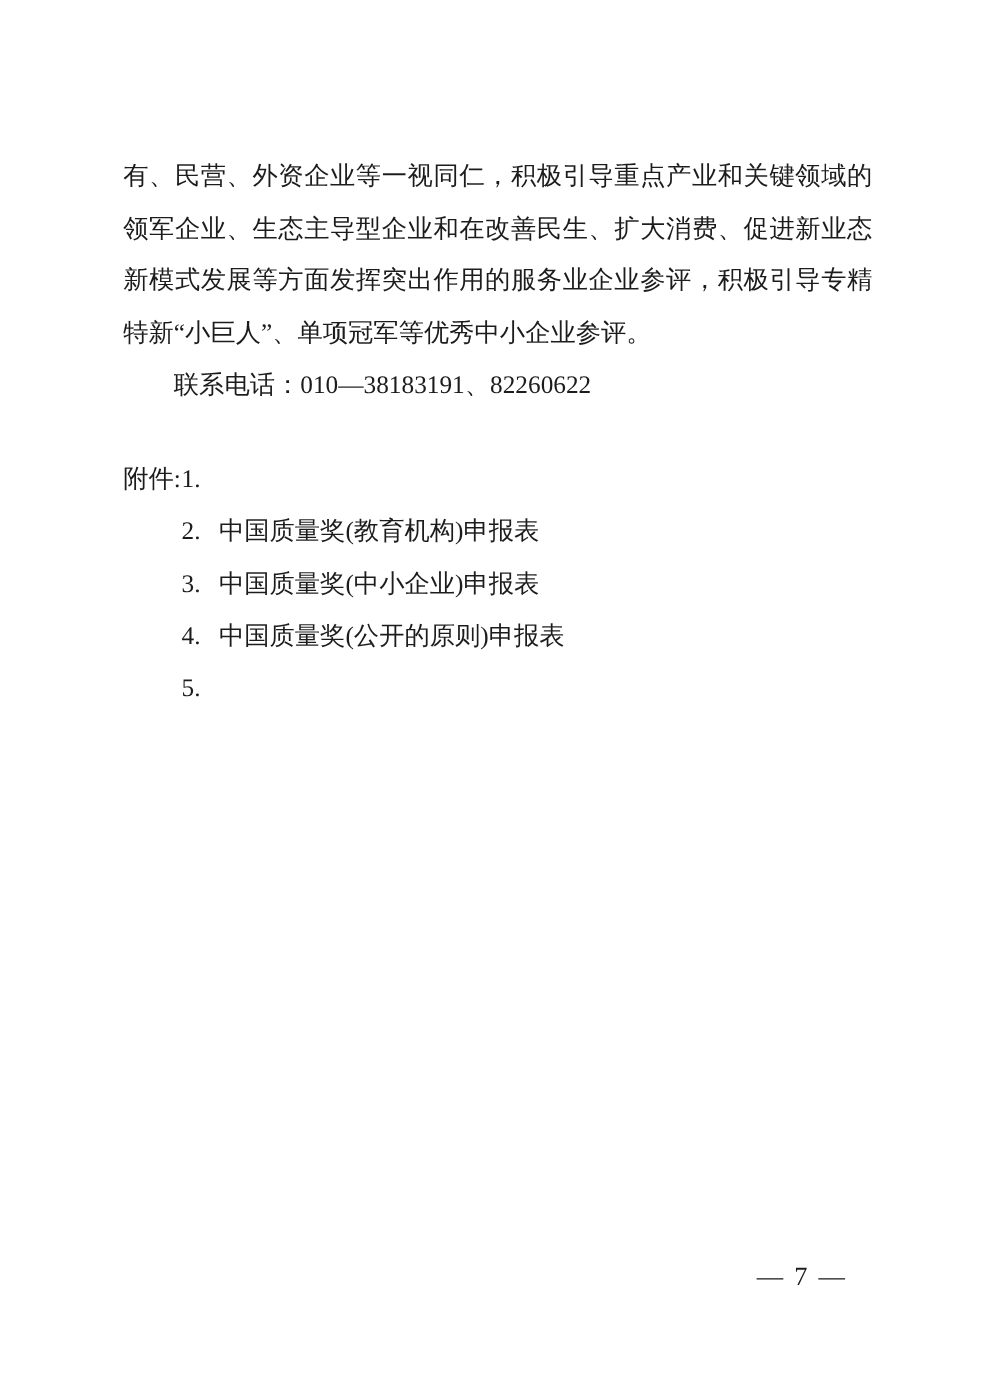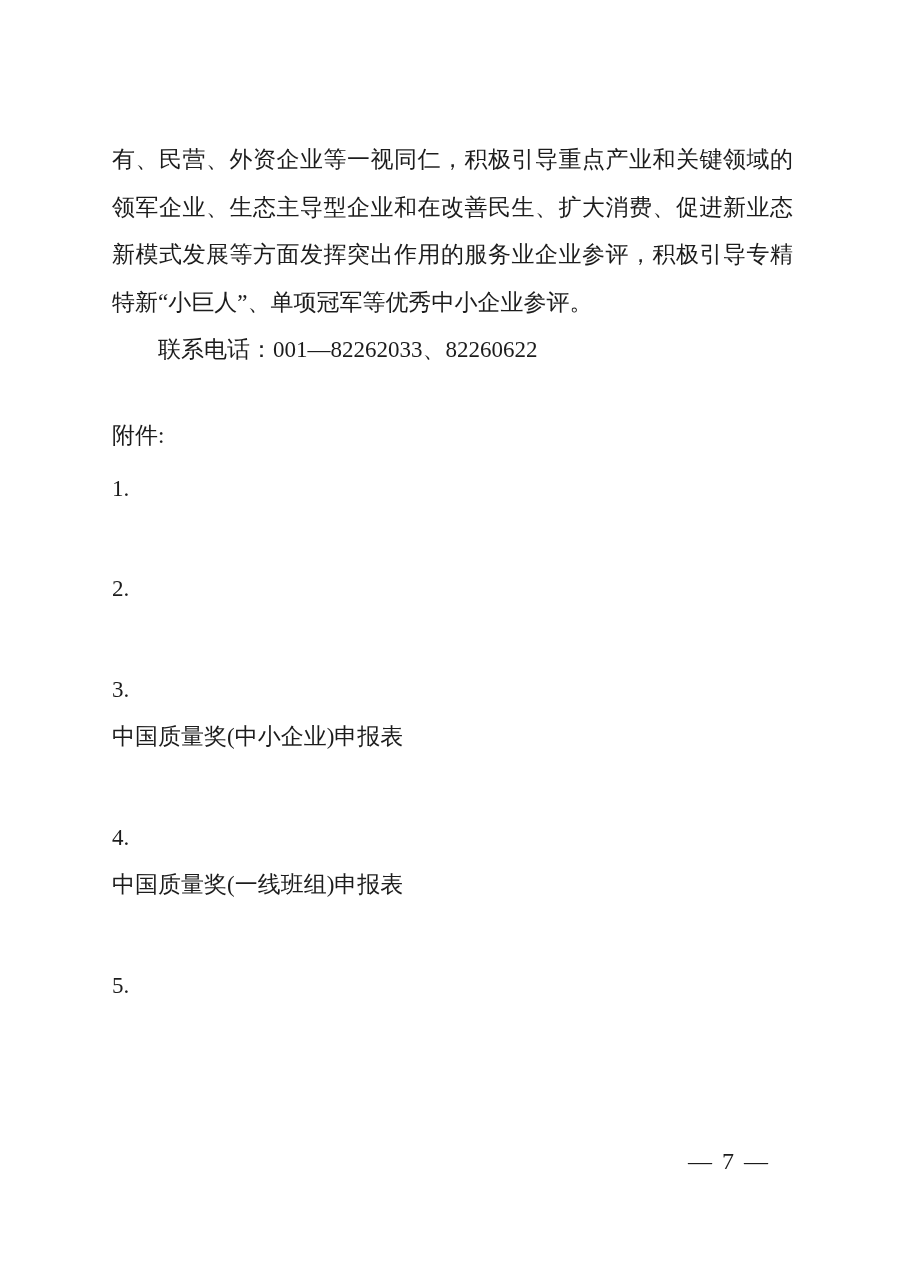--- a/index.html
+++ b/index.html
@@ -30,22 +30,21 @@
   }
   .para.indent {
     text-indent: 2em;
   }
   .attach {
     margin-top: 38px;
     text-align: left;
   }
   .attach-row {
     display: flex;
-    align-items: flex-start;
-    flex-direction: column;
+    align-items: flex-end;
   }
   .attach-label {
     flex: 0 0 53px;
     white-space: nowrap;
   }
   .attach-num {
     flex: 0 0 34px;
     white-space: nowrap;
   }
   .attach-text {
@@ -64,40 +63,41 @@
 </head>
 <body>
 
 <div class="page">
   <div class="content">
 
     <p class="para">有、民营、外资企业等一视同仁，积极引导重点产业和关键领域的领军企业、生态主导型企业和在改善民生、扩大消费、促进新业态新模式发展等方面发挥突出作用的服务业企业参评，积极引导专精特新“小巨人”、单项冠军等优秀中小企业参评。</p>
 
 
 
-    <p class="para indent">联系电话：001—82262033、82260622</p>
+    <p class="para indent">联系电话：010—38183191、82260622</p>
 
     <div class="attach">
       <div class="attach-row">
         <span class="attach-label">附件:</span>
         <span class="attach-num">1.</span>
       </div>
       <div class="attach-row">
         <span class="attach-label"></span>
         <span class="attach-num">2.</span>
+        <span class="attach-text">中国质量奖(教育机构)申报表</span>
       </div>
       <div class="attach-row">
         <span class="attach-label"></span>
         <span class="attach-num">3.</span>
         <span class="attach-text">中国质量奖(中小企业)申报表</span>
       </div>
       <div class="attach-row">
         <span class="attach-label"></span>
         <span class="attach-num">4.</span>
-        <span class="attach-text">中国质量奖(一线班组)申报表</span>
+        <span class="attach-text">中国质量奖(公开的原则)申报表</span>
       </div>
       <div class="attach-row">
         <span class="attach-label"></span>
         <span class="attach-num">5.</span>
       </div>
     </div>
 
   </div>
 
   <div class="page-number">— 7 —</div>

